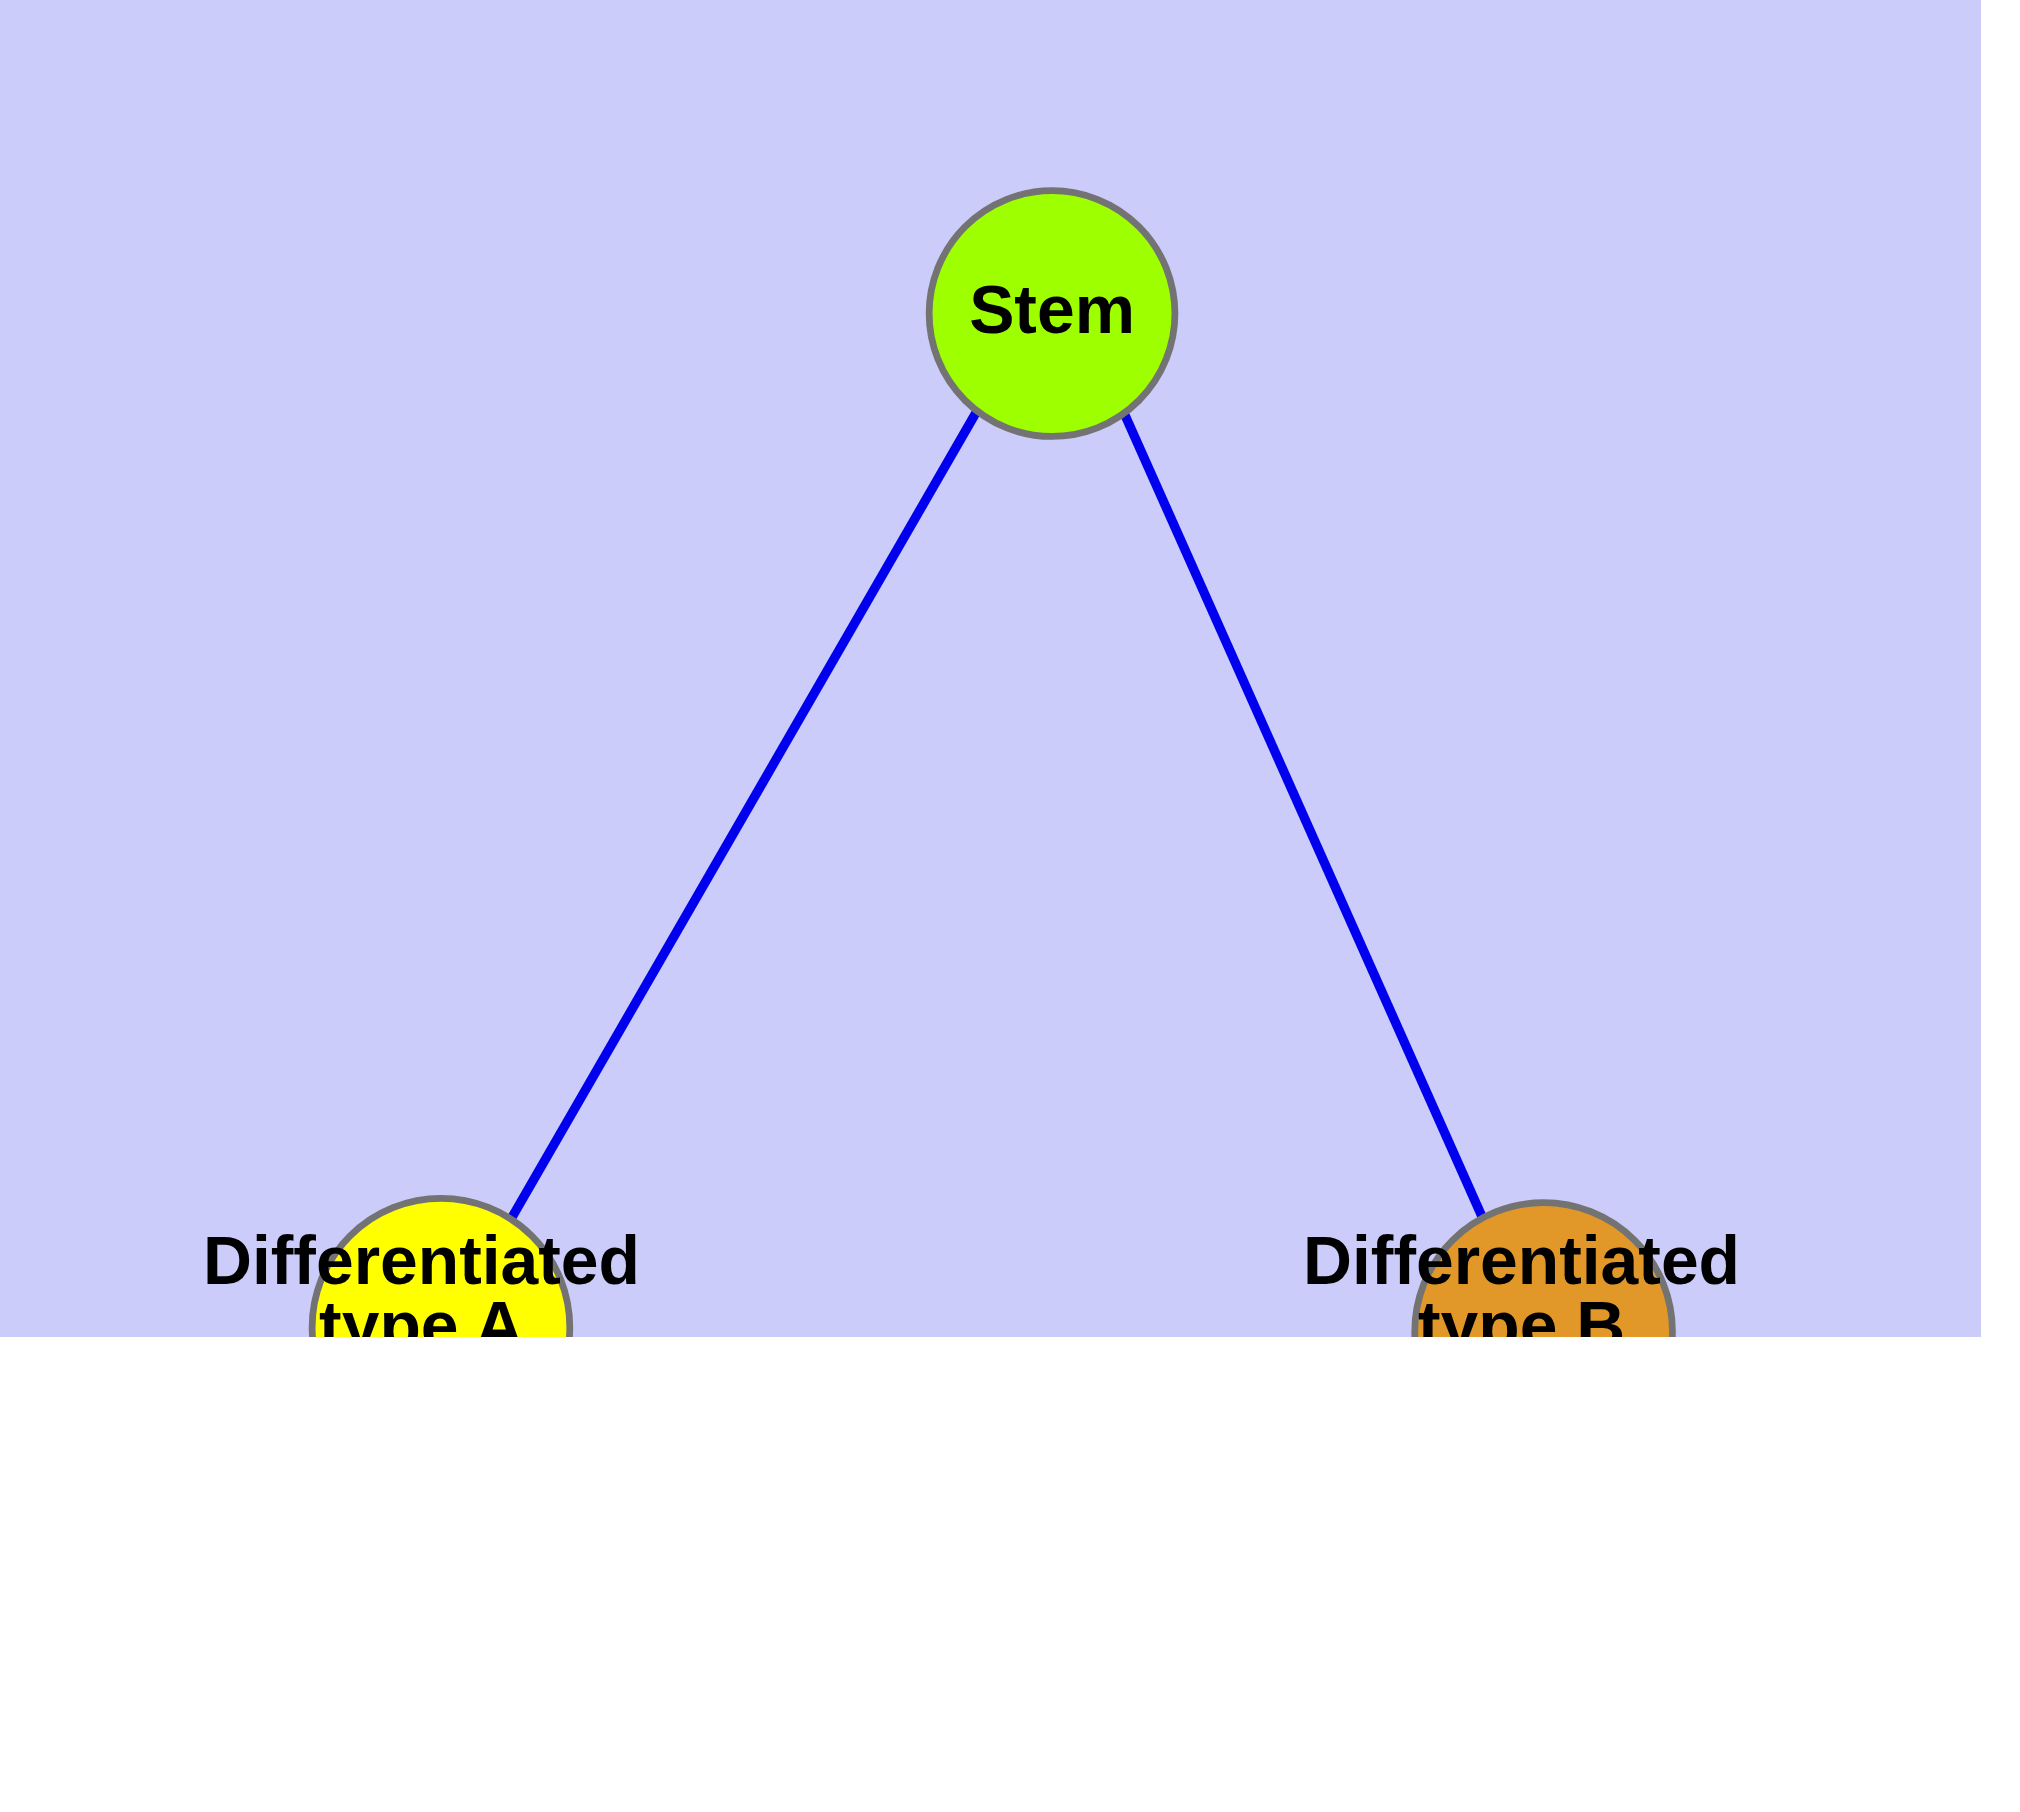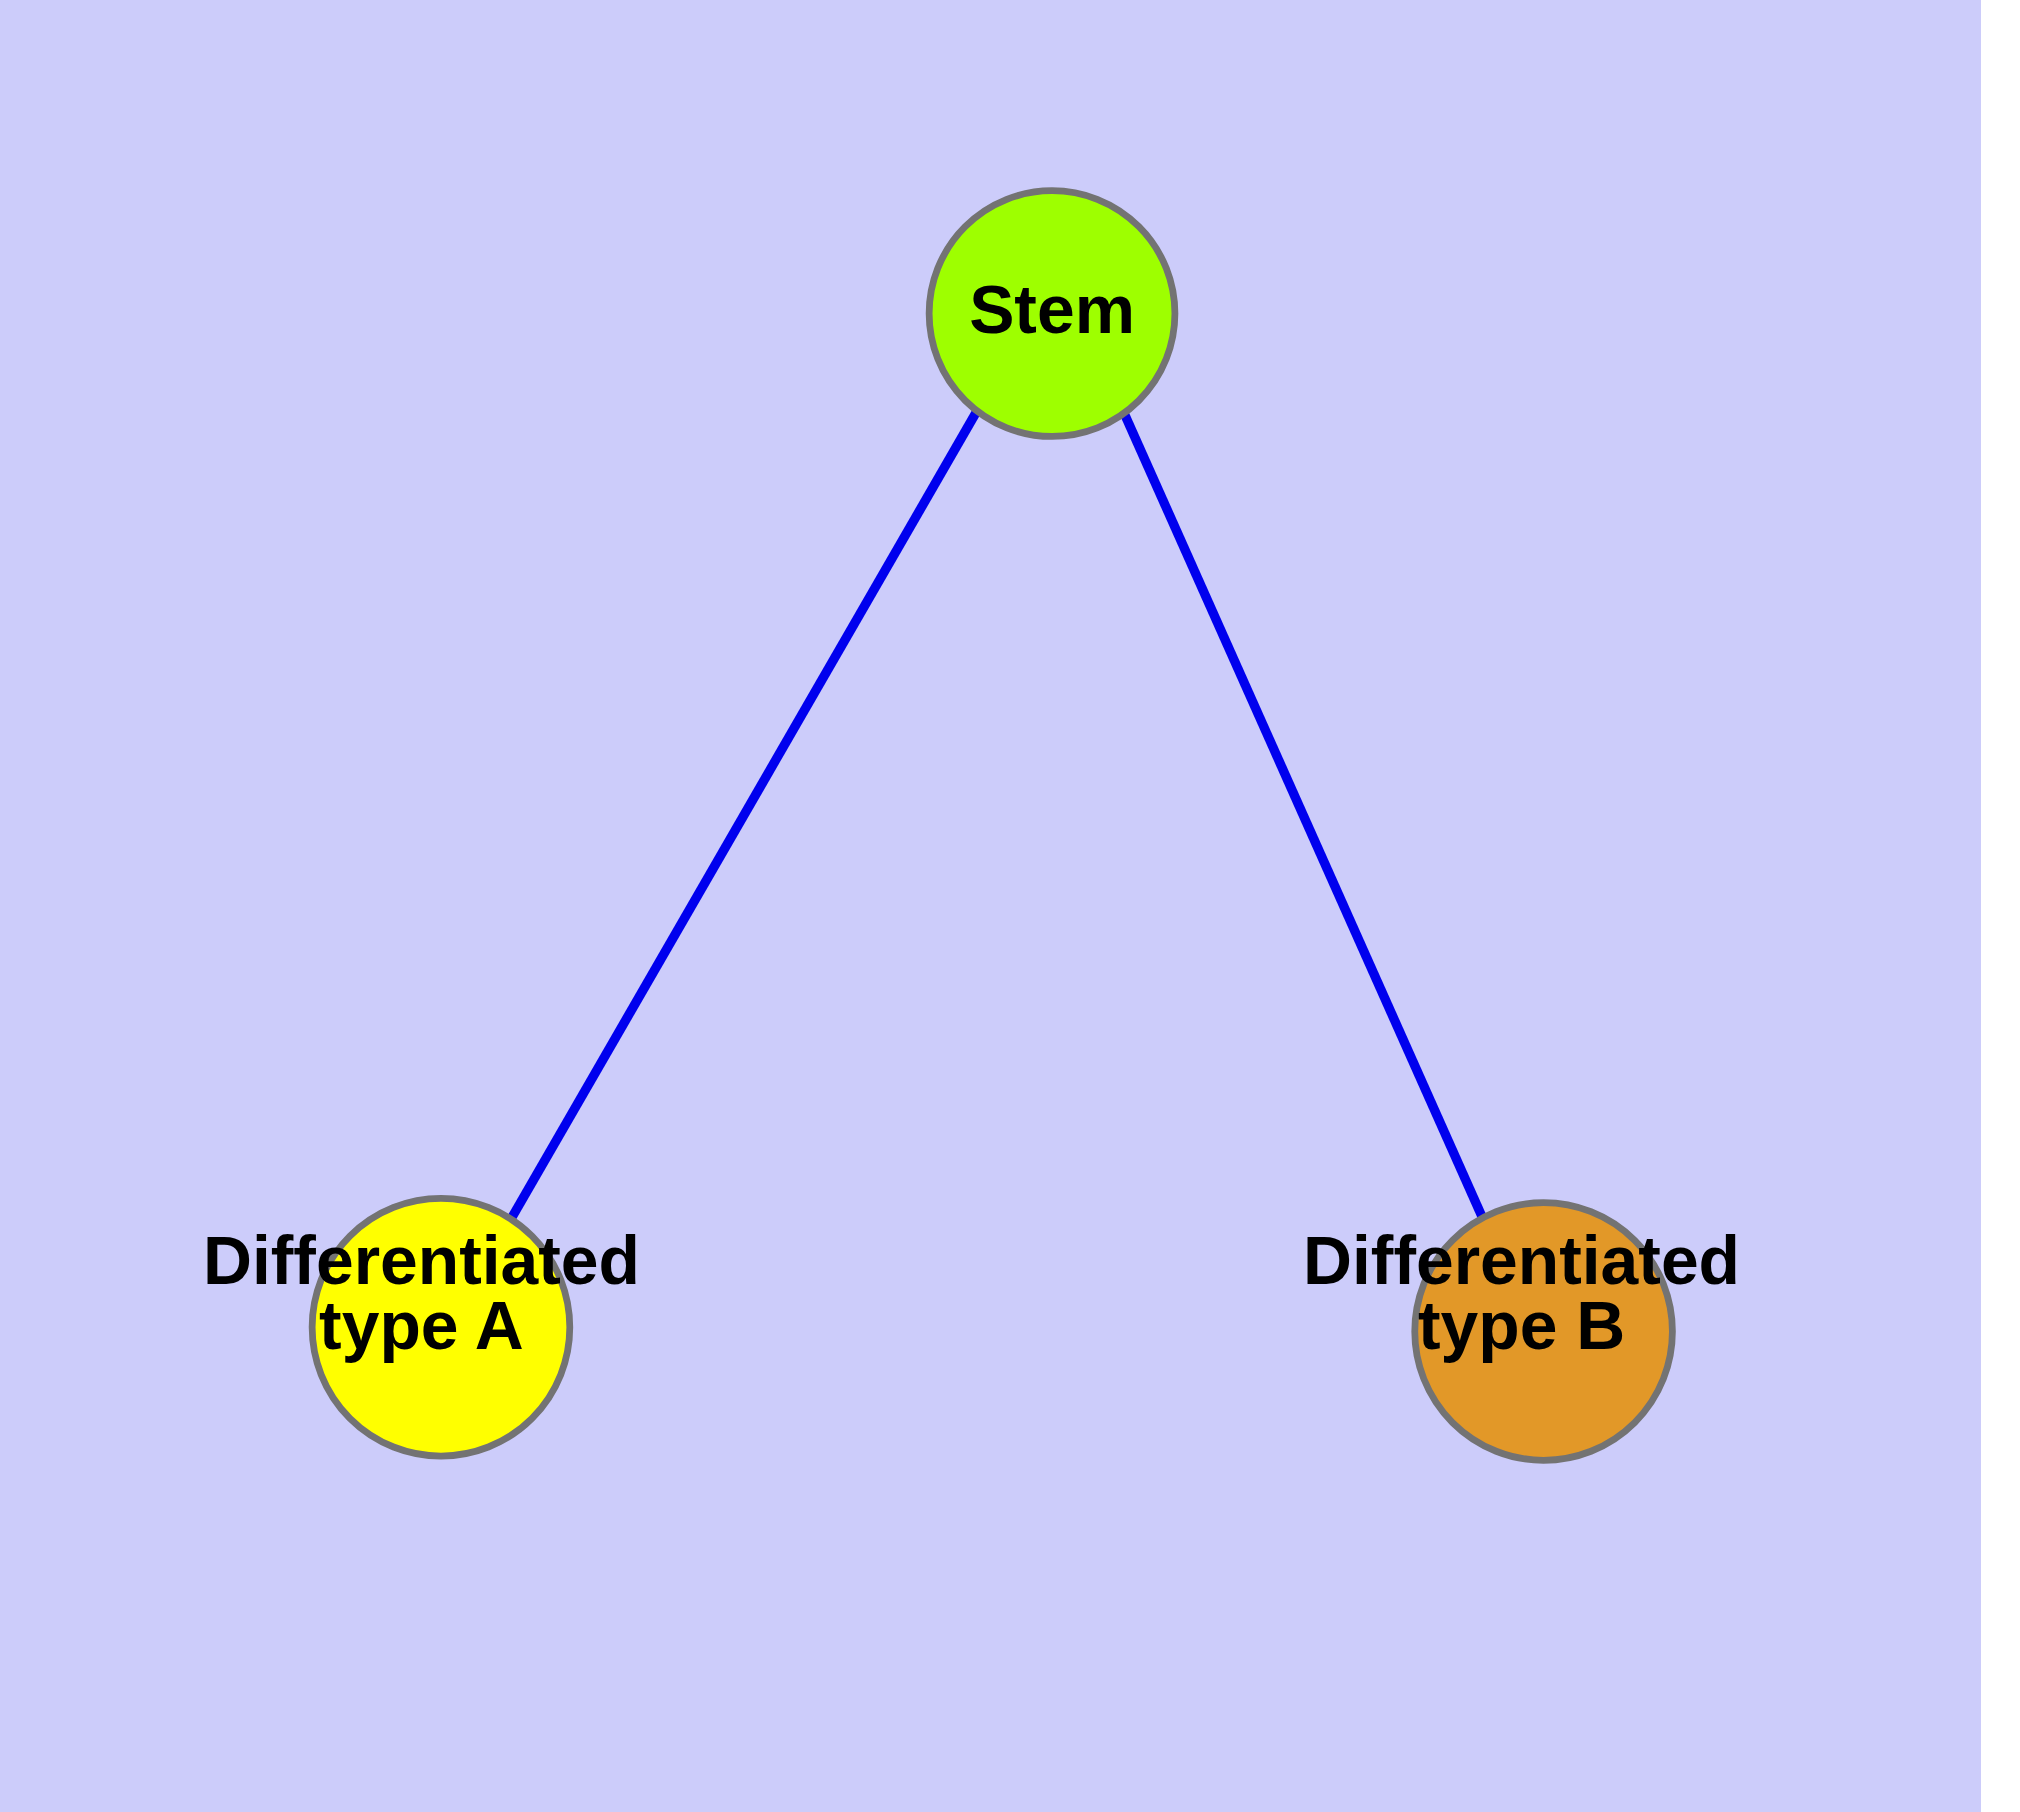--- a/index.html
+++ b/index.html
@@ -3,21 +3,21 @@
 <meta charset="utf-8">
 <style>
   html, body {
     margin: 0;
     padding: 0;
     background: #ffffff;
   }
   #canvas {
     position: relative;
     width: 2021px;
-    height: 1812px;
+    height: 1337px;
     overflow: hidden;
     background: #ffffff;
     font-family: "Liberation Sans", sans-serif;
   }
   #plot-background {
     position: absolute;
     left: 0;
     top: 0;
     width: 1981px;
     height: 1812px;

